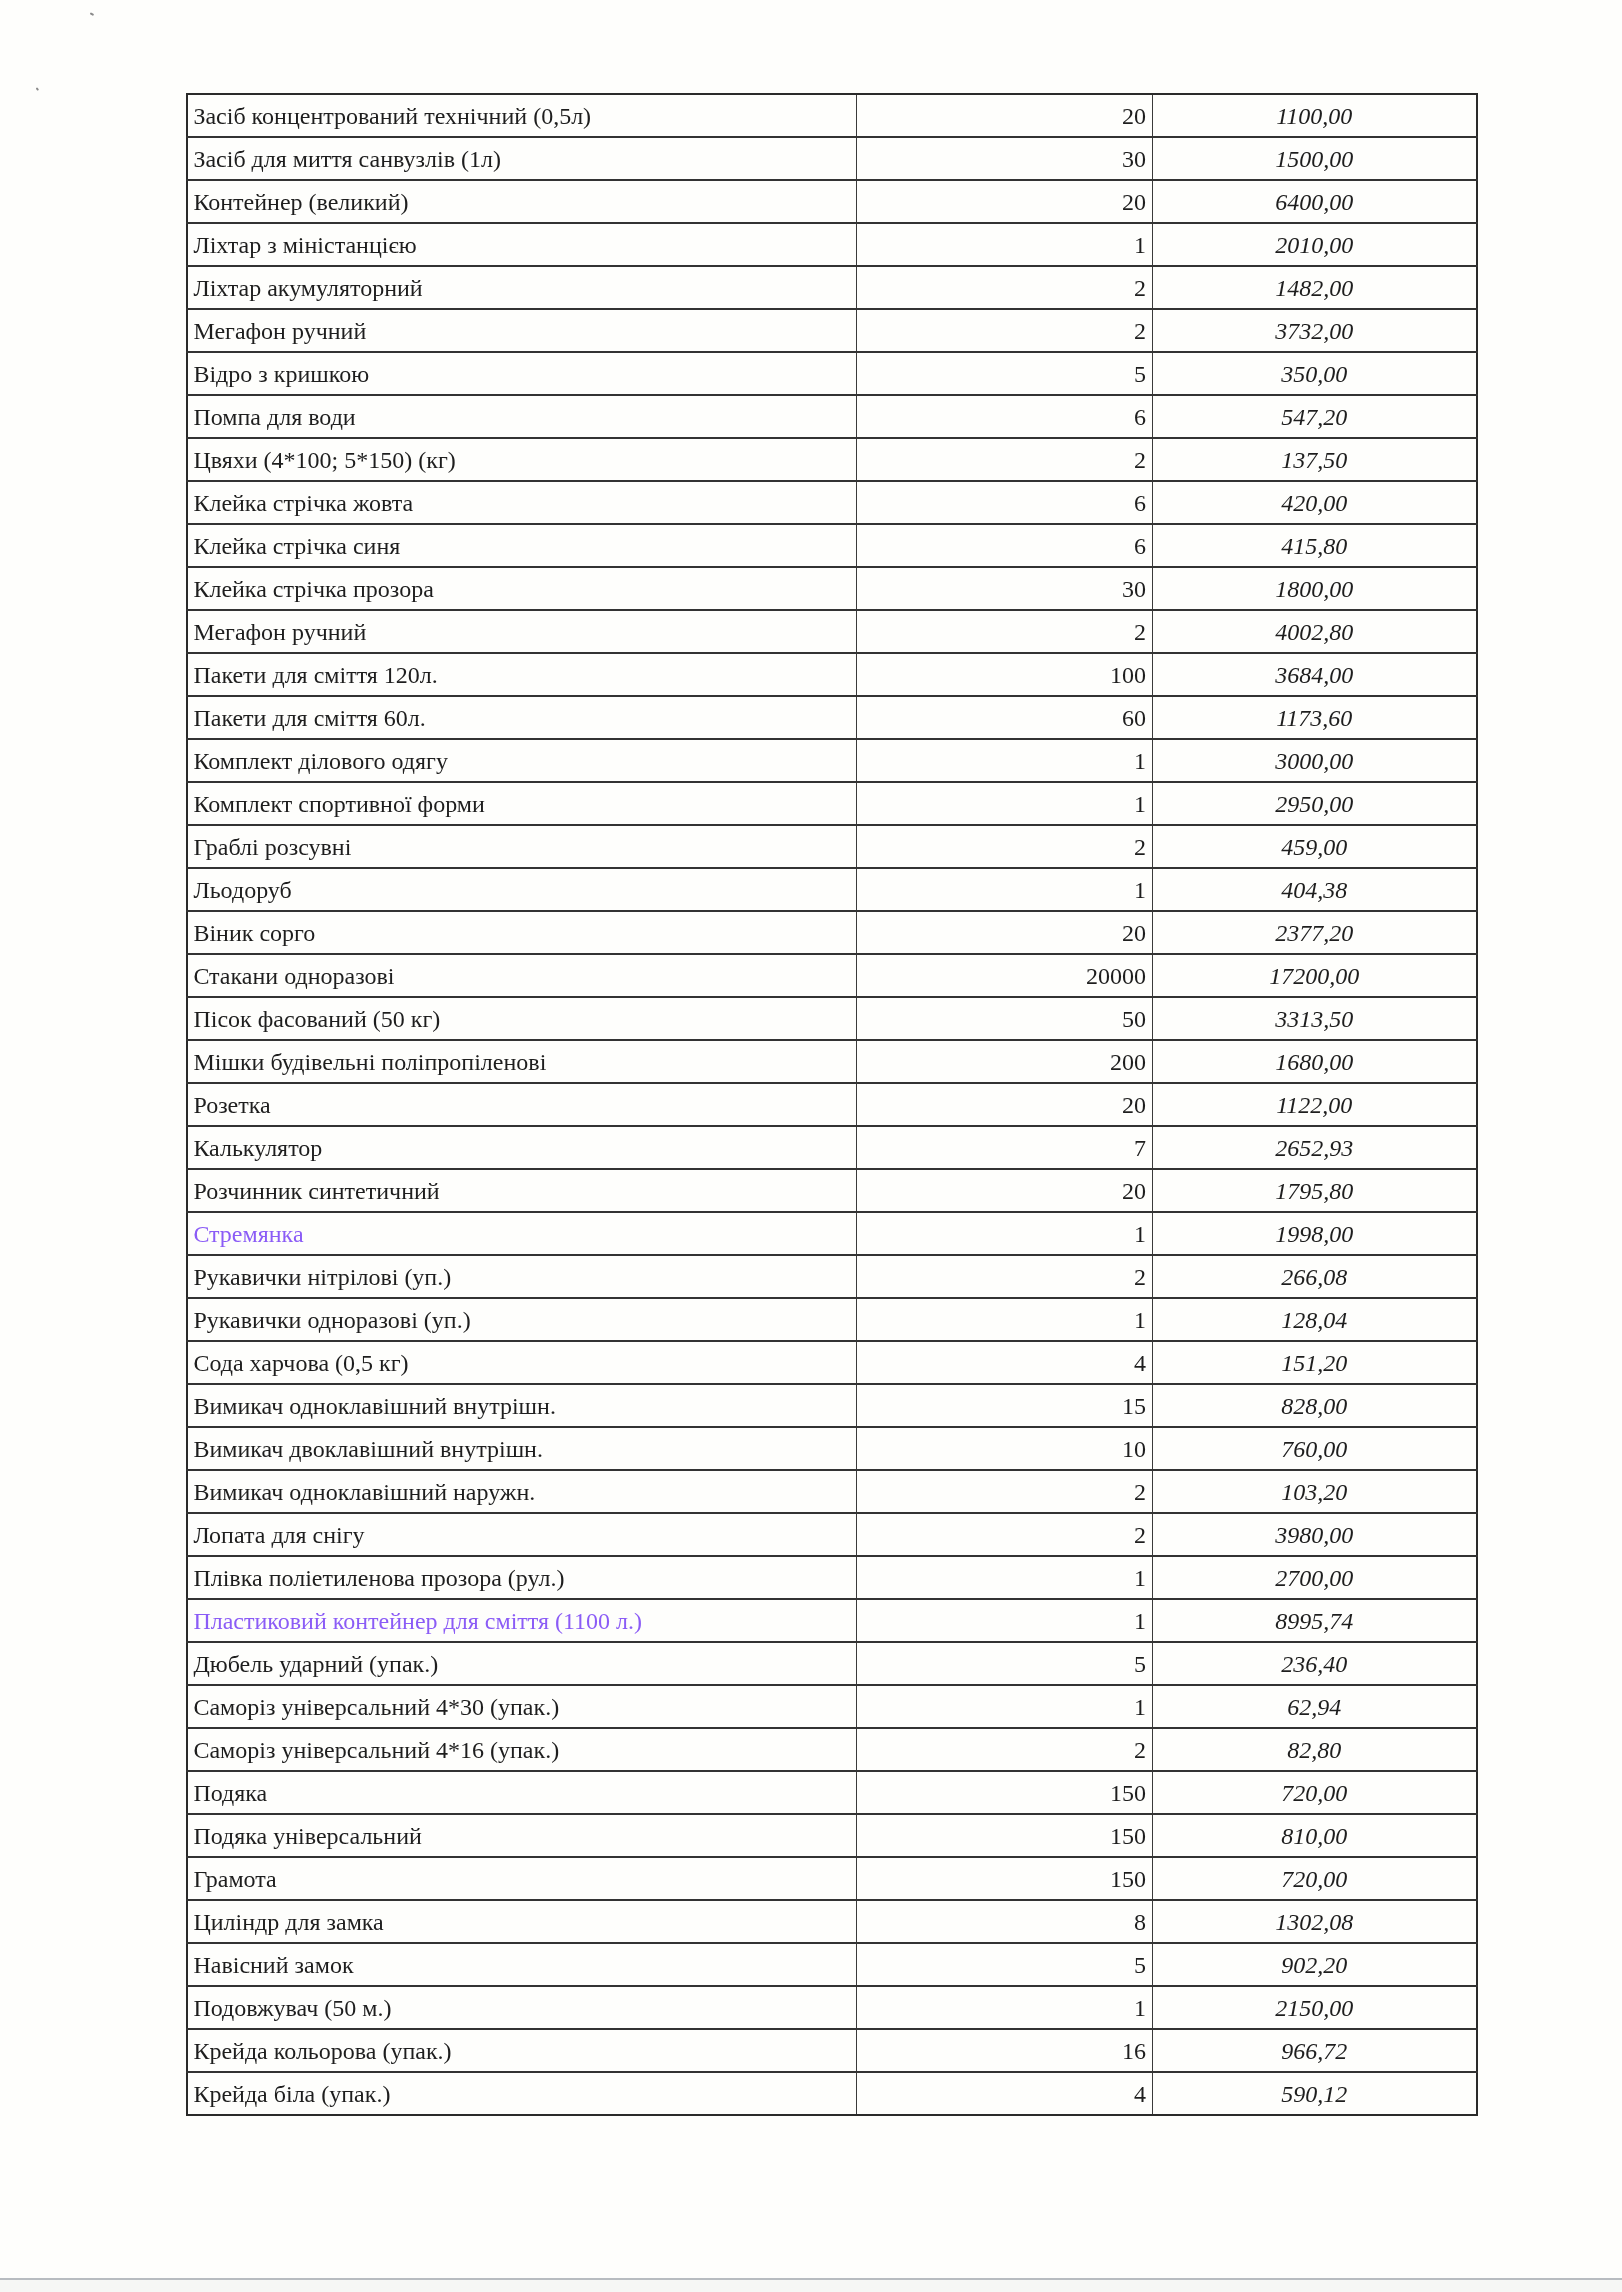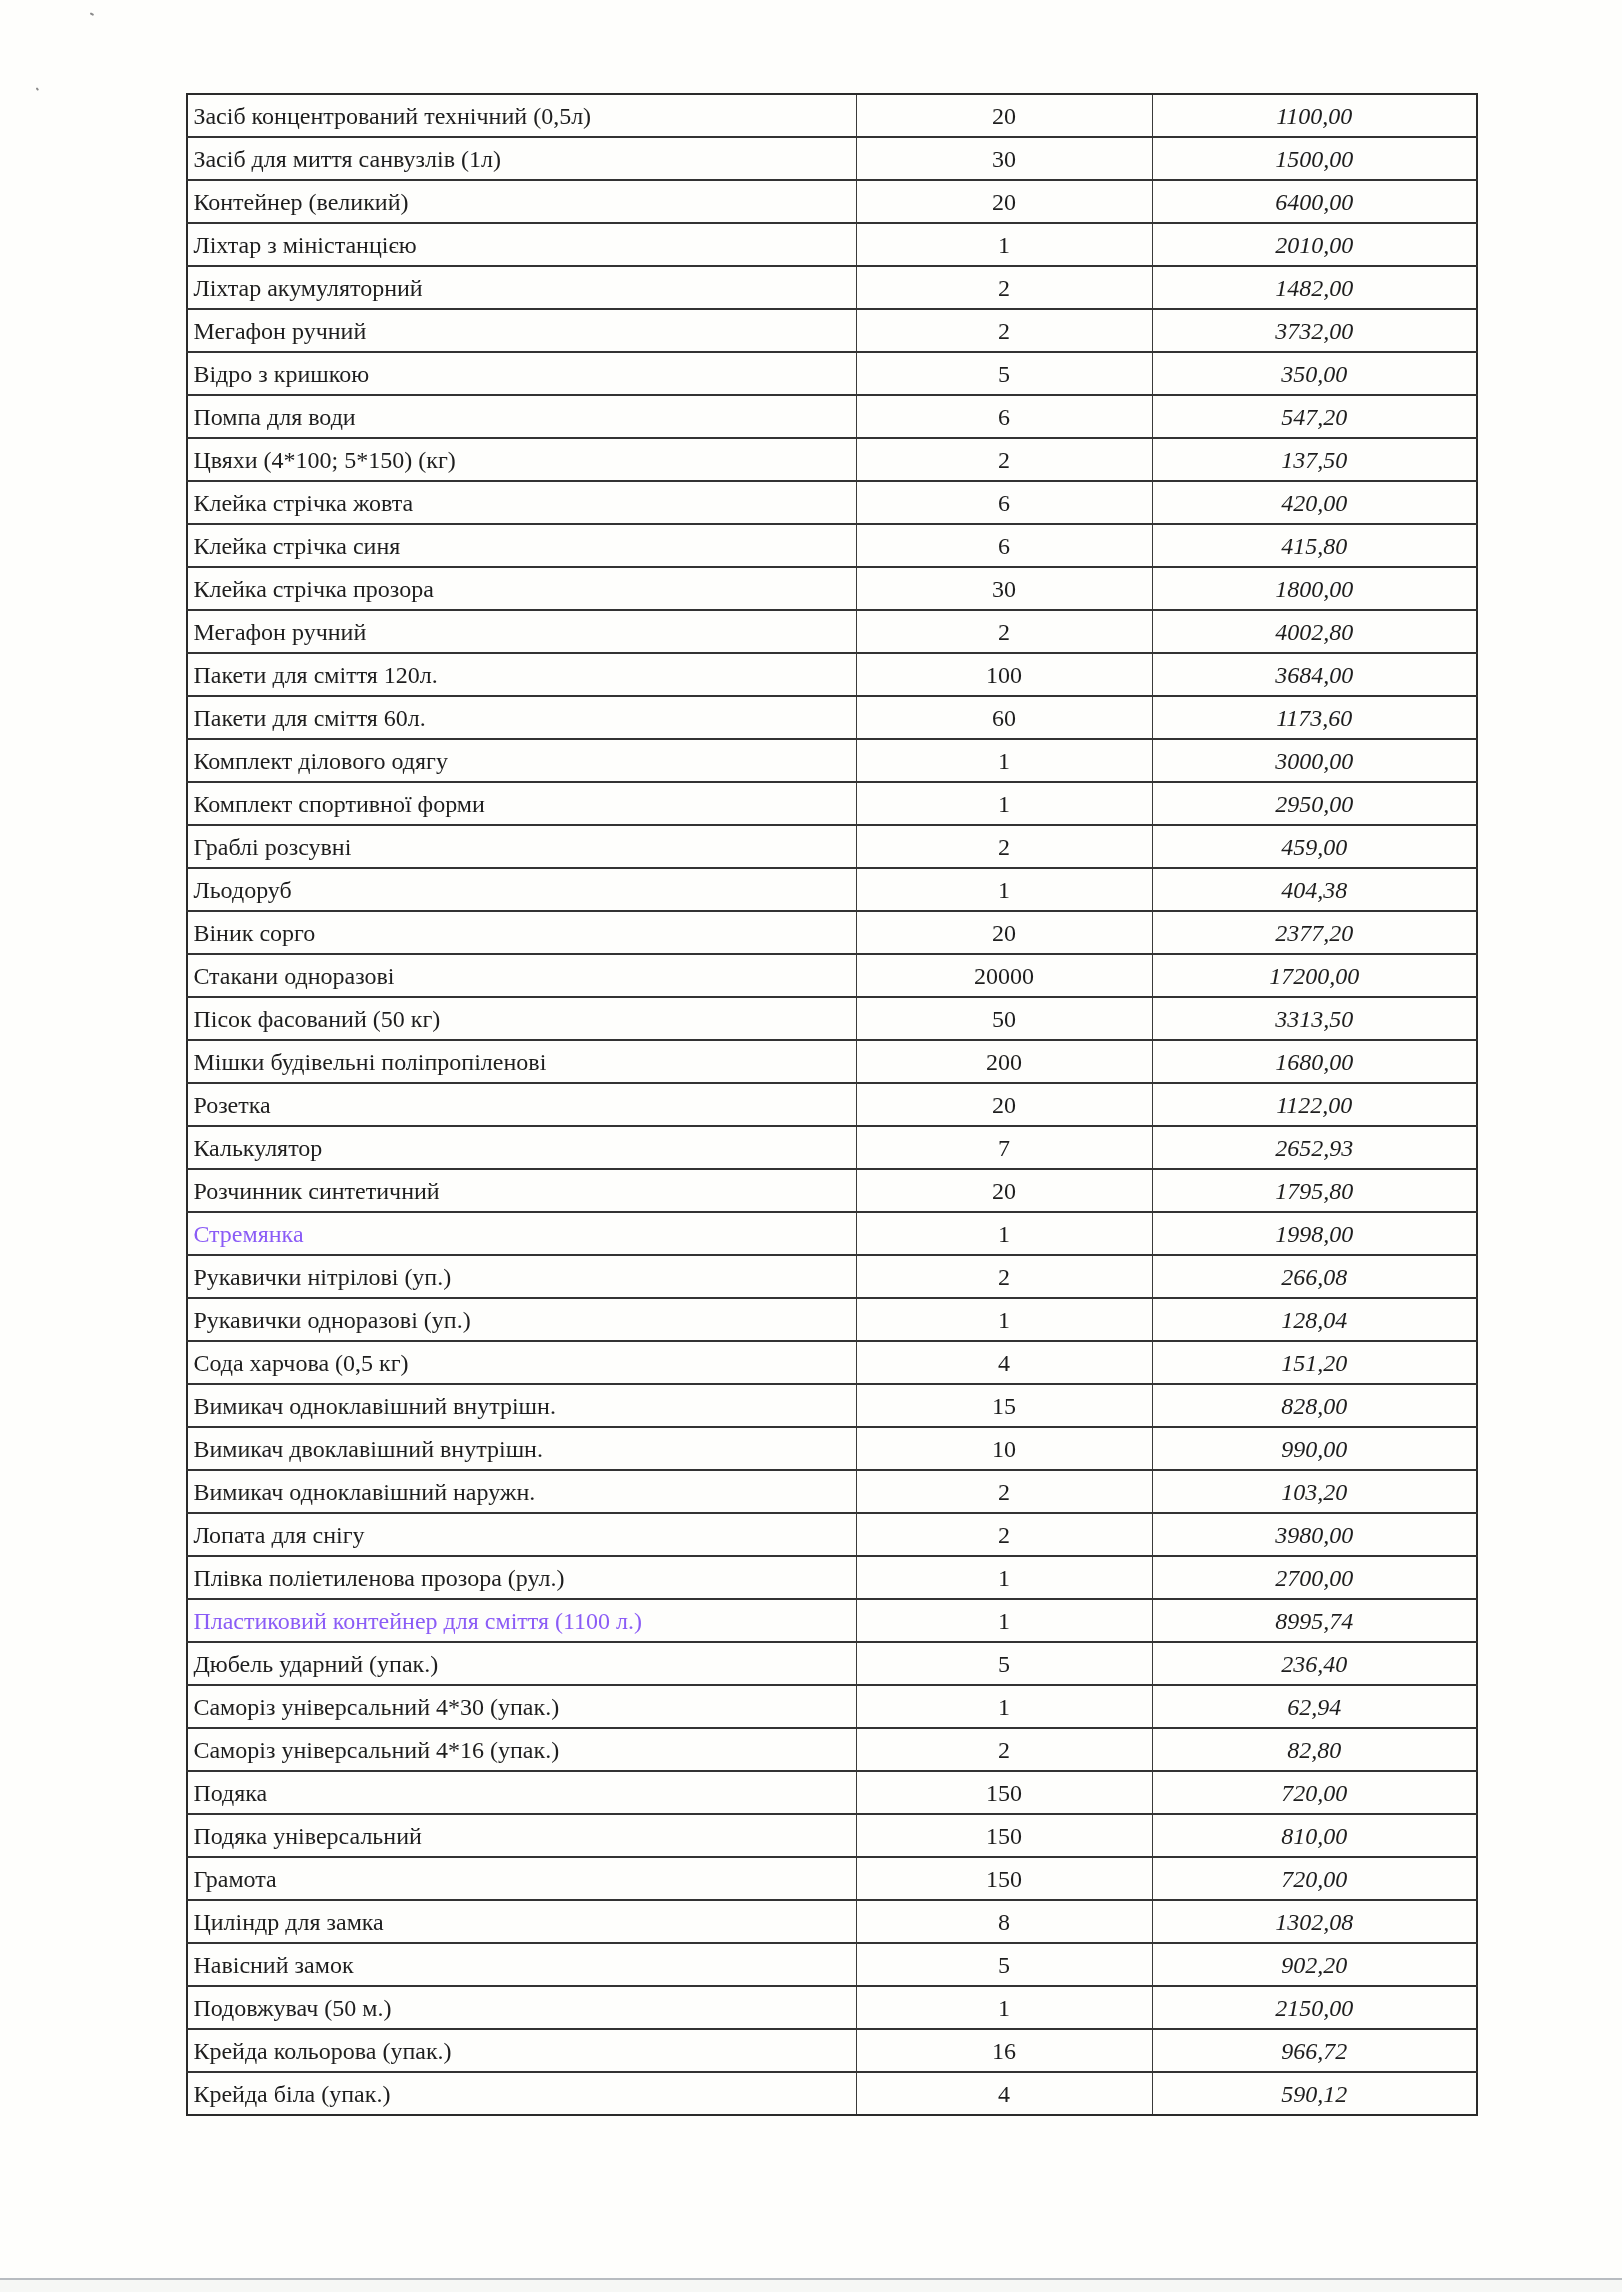--- a/index.html
+++ b/index.html
@@ -34,21 +34,21 @@
     border-right: 1.8px solid #3a3a3a;
     font-size: 24px;
     line-height: 1;
     vertical-align: middle;
     white-space: nowrap;
     overflow: hidden;
   }
   table.items tr:first-child td { border-top: 0; }
   td.name { text-align: left; }
   td.qty, td.sum { text-align: center; }
-  td.qty { padding-right: 18px; }
+  td.qty { padding-right: 18px; text-align: right; }
   td.sum { padding-right: 18px; font-style: italic; }
   td.faded { color: #8b5cf6; }
 </style>
 </head>
 <body>
 
 <div class="speck a"></div>
 <div class="speck b"></div>
 
 <table class="items">
@@ -209,21 +209,21 @@
         <td class="sum">151,20</td>
       </tr>
       <tr>
         <td class="name">Вимикач одноклавішний  внутрішн.</td>
         <td class="qty">15</td>
         <td class="sum">828,00</td>
       </tr>
       <tr>
         <td class="name">Вимикач двоклавішний  внутрішн.</td>
         <td class="qty">10</td>
-        <td class="sum">990,00</td>
+        <td class="sum">760,00</td>
       </tr>
       <tr>
         <td class="name">Вимикач одноклавішний  наружн.</td>
         <td class="qty">2</td>
         <td class="sum">103,20</td>
       </tr>
       <tr>
         <td class="name">Лопата для снігу</td>
         <td class="qty">2</td>
         <td class="sum">3980,00</td>

